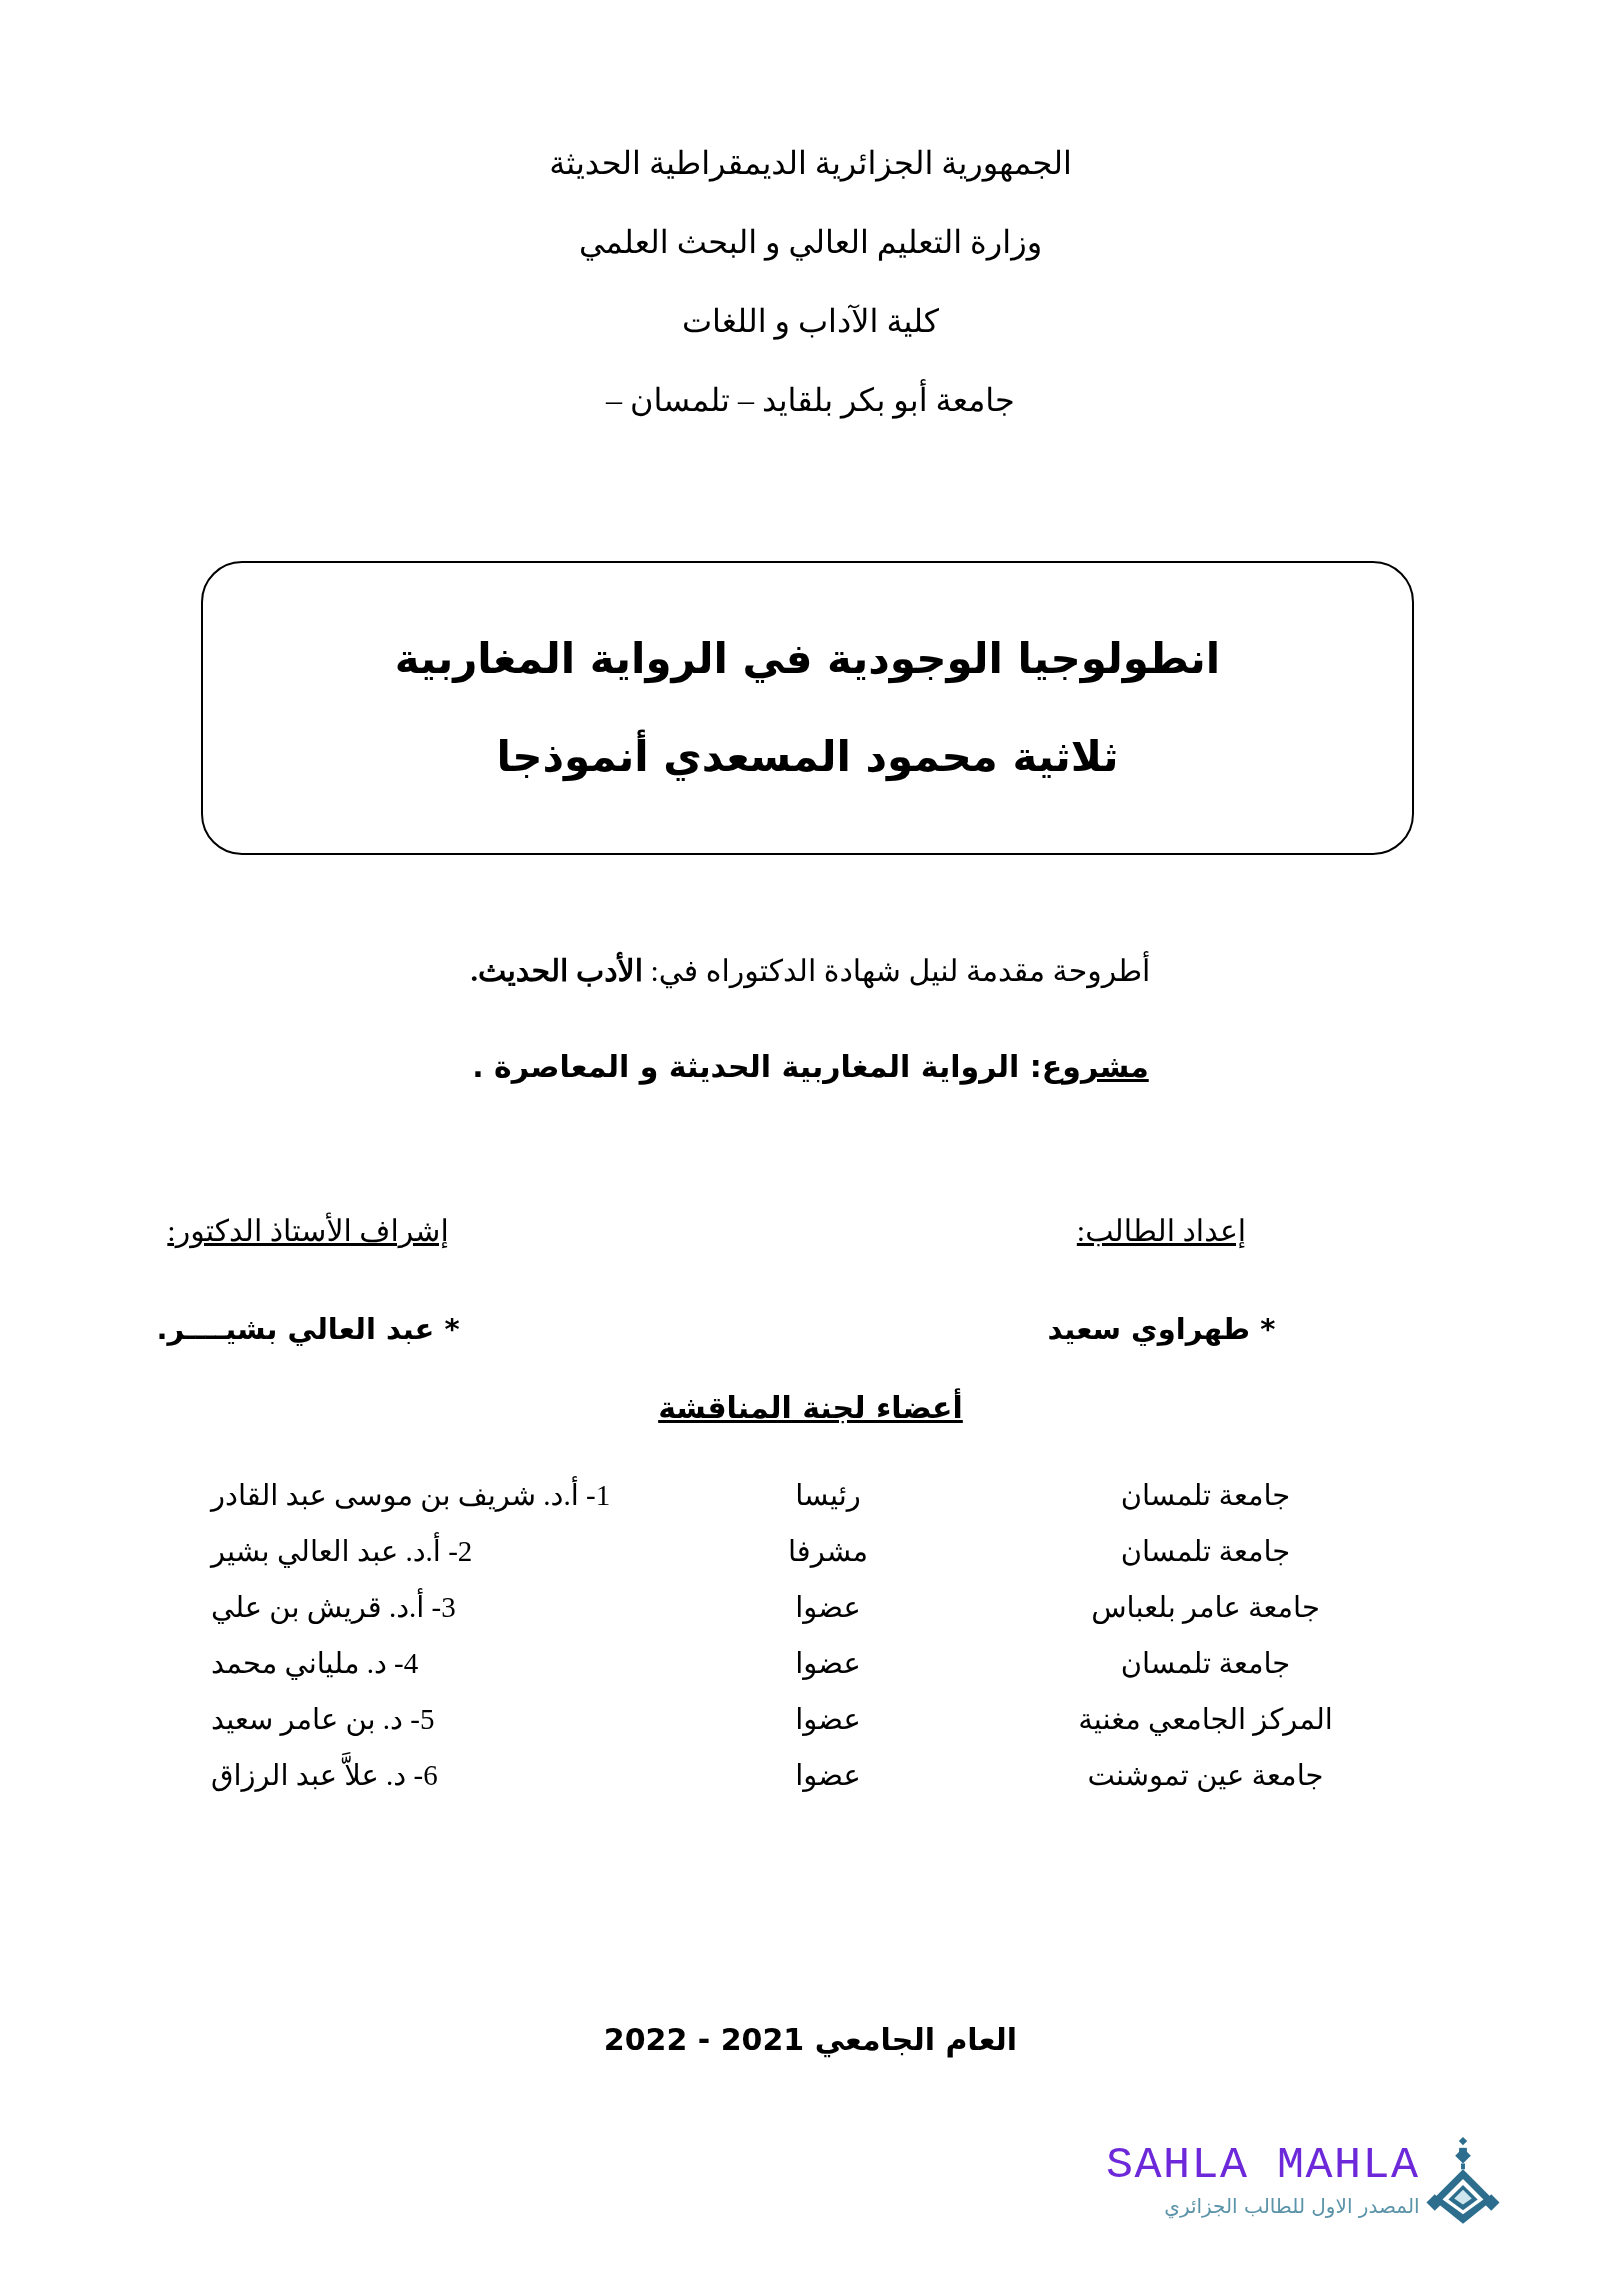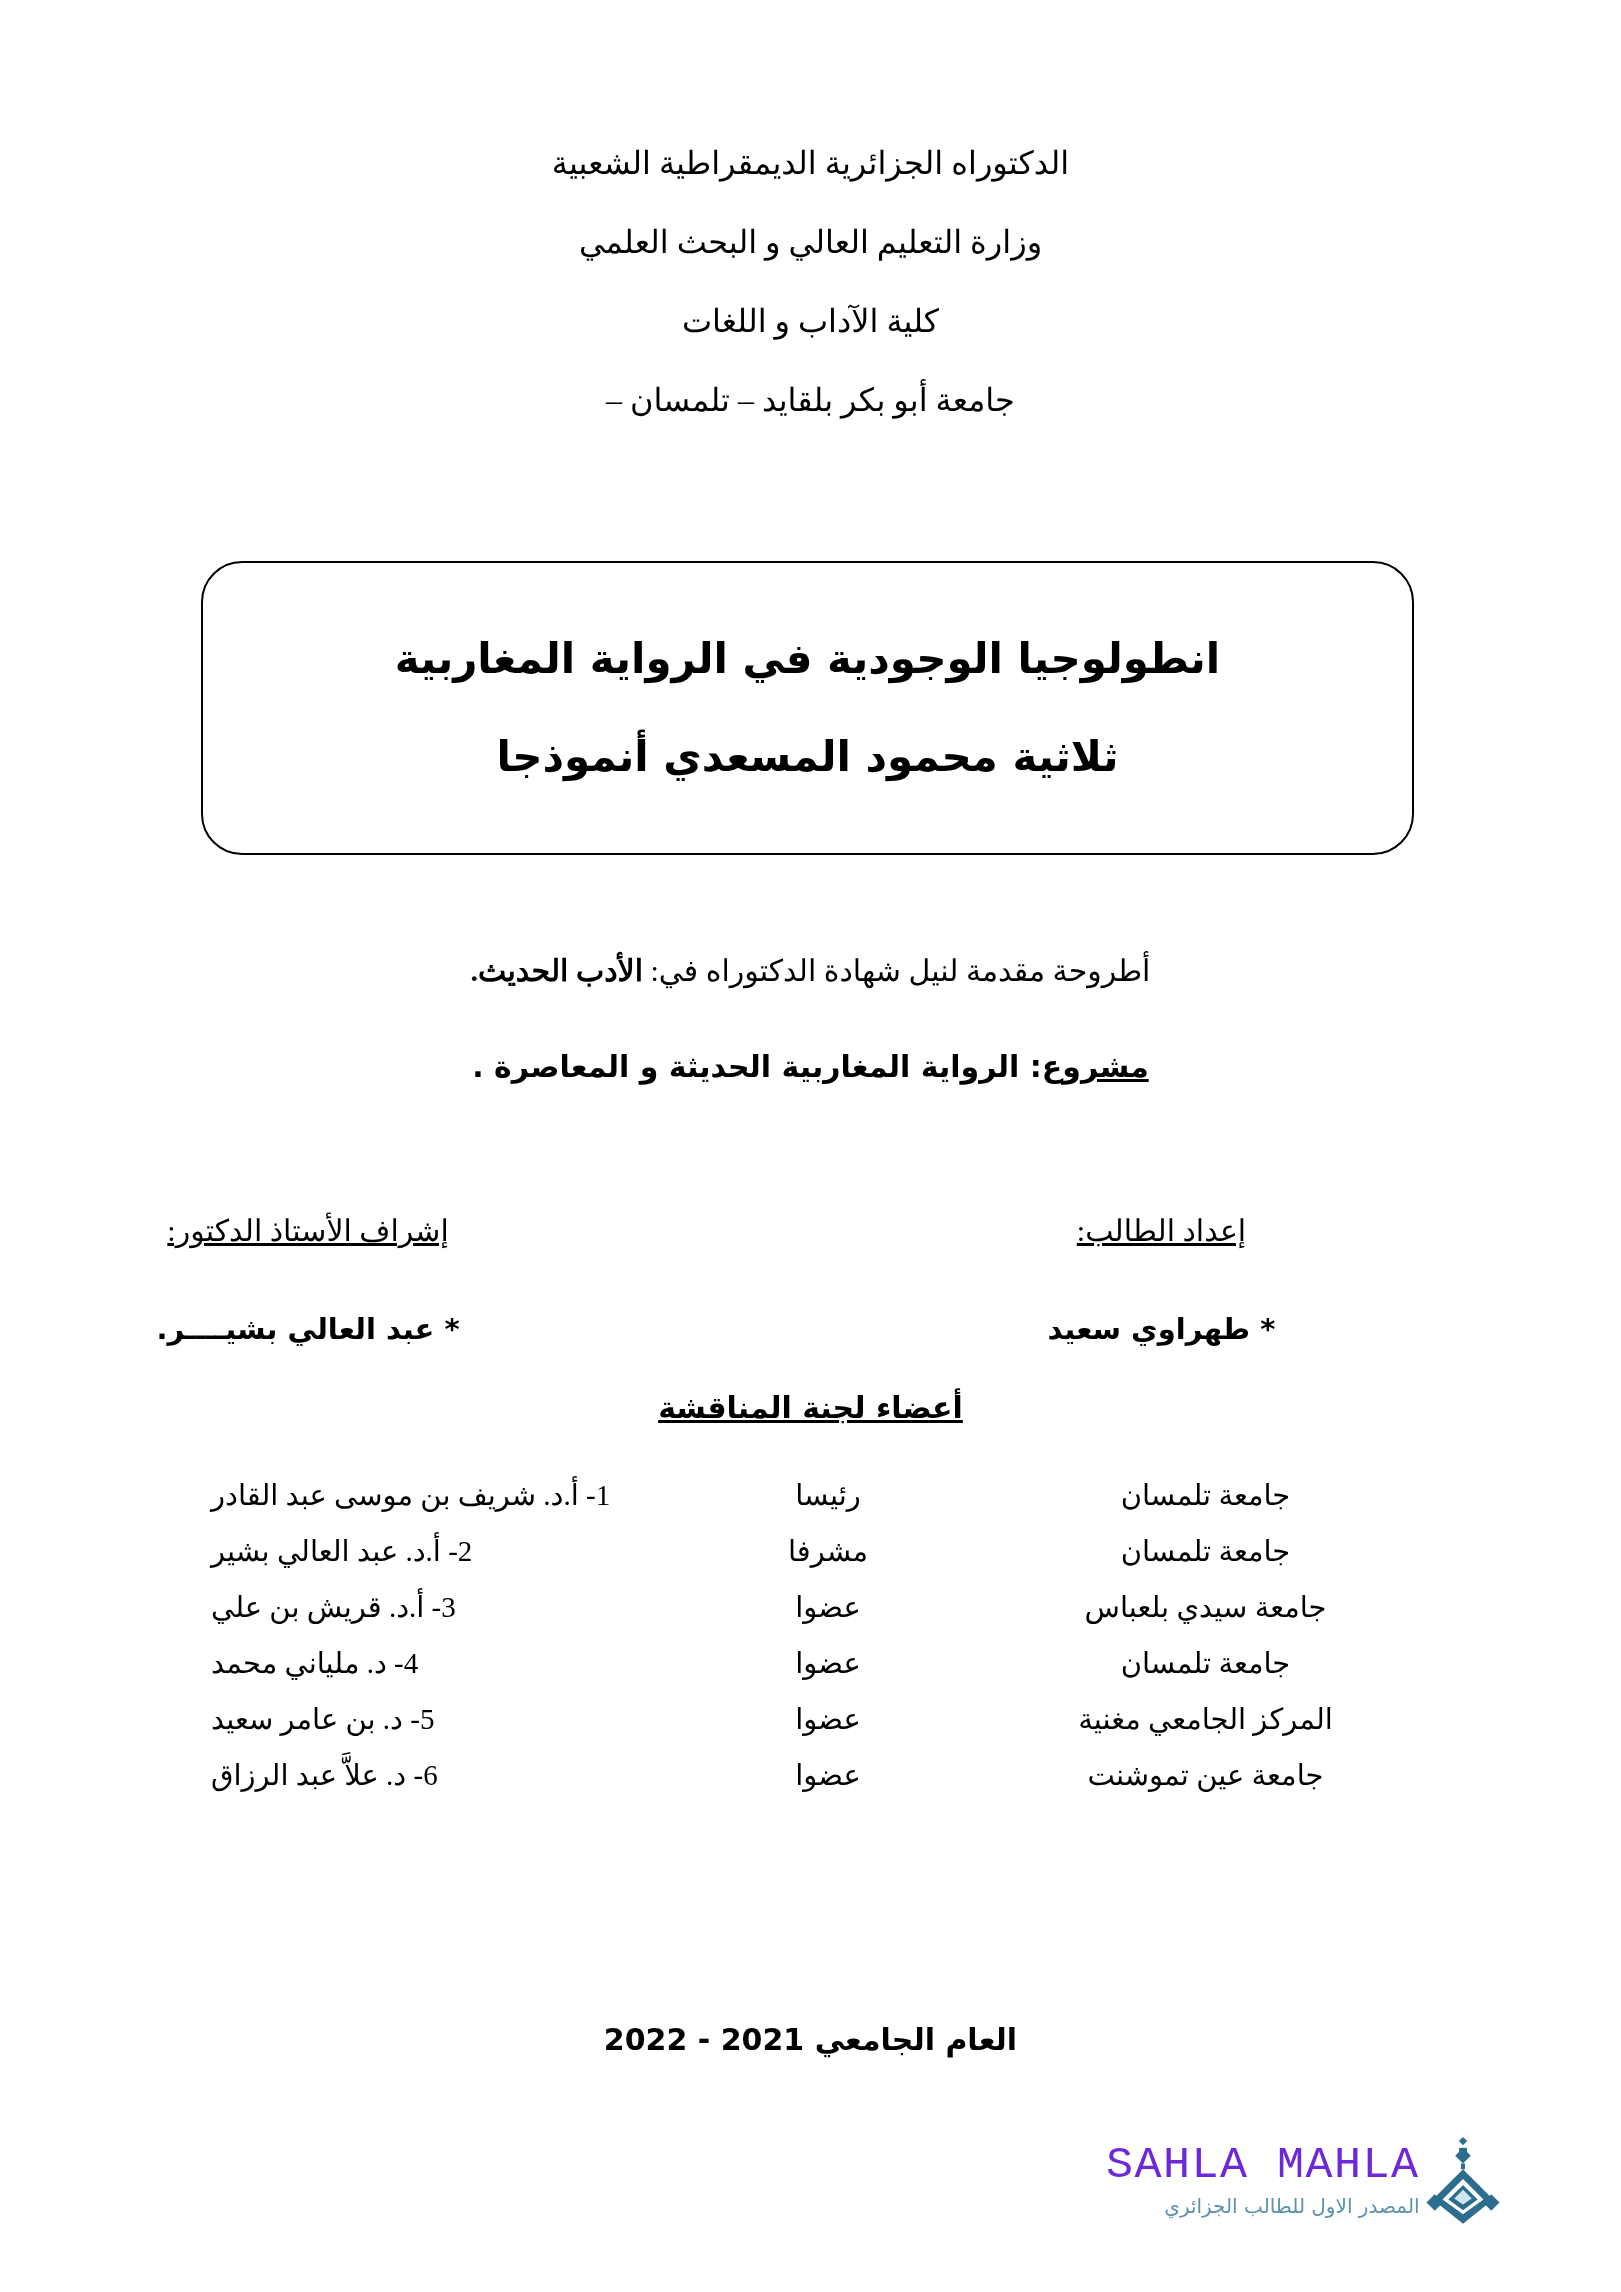--- a/index.html
+++ b/index.html
@@ -216,21 +216,21 @@
     letter-spacing: 0.5px;
   }
   .logo-mark { width: 76px; height: 90px; flex: 0 0 auto; }
 </style>
 </head>
 <body>
 
 <div class="page">
 
   <div class="header">
-    <div class="hline">الدكتوراه الجزائرية الديمقراطية الشعبية</div>
+    <div class="hline">الجمهورية الجزائرية الديمقراطية الحديثة</div>
     <div class="hline">وزارة التعليم العالي و البحث العلمي</div>
     <div class="hline">كلية الآداب و اللغات</div>
     <div class="hline">جامعة أبو بكر بلقايد  –  تلمسان –</div>
   </div>
 
   <div class="title-box">
     <div class="title-line-1">انطولوجيا الوجودية في الرواية المغاربية</div>
     <div class="title-line-2">ثلاثية محمود المسعدي أنموذجا</div>
   </div>
 
@@ -262,21 +262,21 @@
       <div class="c-univ">جامعة تلمسان</div>
       <div class="c-role">رئيسا</div>
       <div class="c-name">1- أ.د. شريف بن موسى عبد القادر</div>
     </div>
     <div class="committee-row">
       <div class="c-univ">جامعة تلمسان</div>
       <div class="c-role">مشرفا</div>
       <div class="c-name">2- أ.د. عبد العالي بشير</div>
     </div>
     <div class="committee-row">
-      <div class="c-univ">جامعة سيدي بلعباس</div>
+      <div class="c-univ">جامعة عامر بلعباس</div>
       <div class="c-role">عضوا</div>
       <div class="c-name">3- أ.د. قريش بن علي</div>
     </div>
     <div class="committee-row">
       <div class="c-univ">جامعة تلمسان</div>
       <div class="c-role">عضوا</div>
       <div class="c-name">4- د. ملياني محمد</div>
     </div>
     <div class="committee-row">
       <div class="c-univ">المركز الجامعي مغنية</div>

